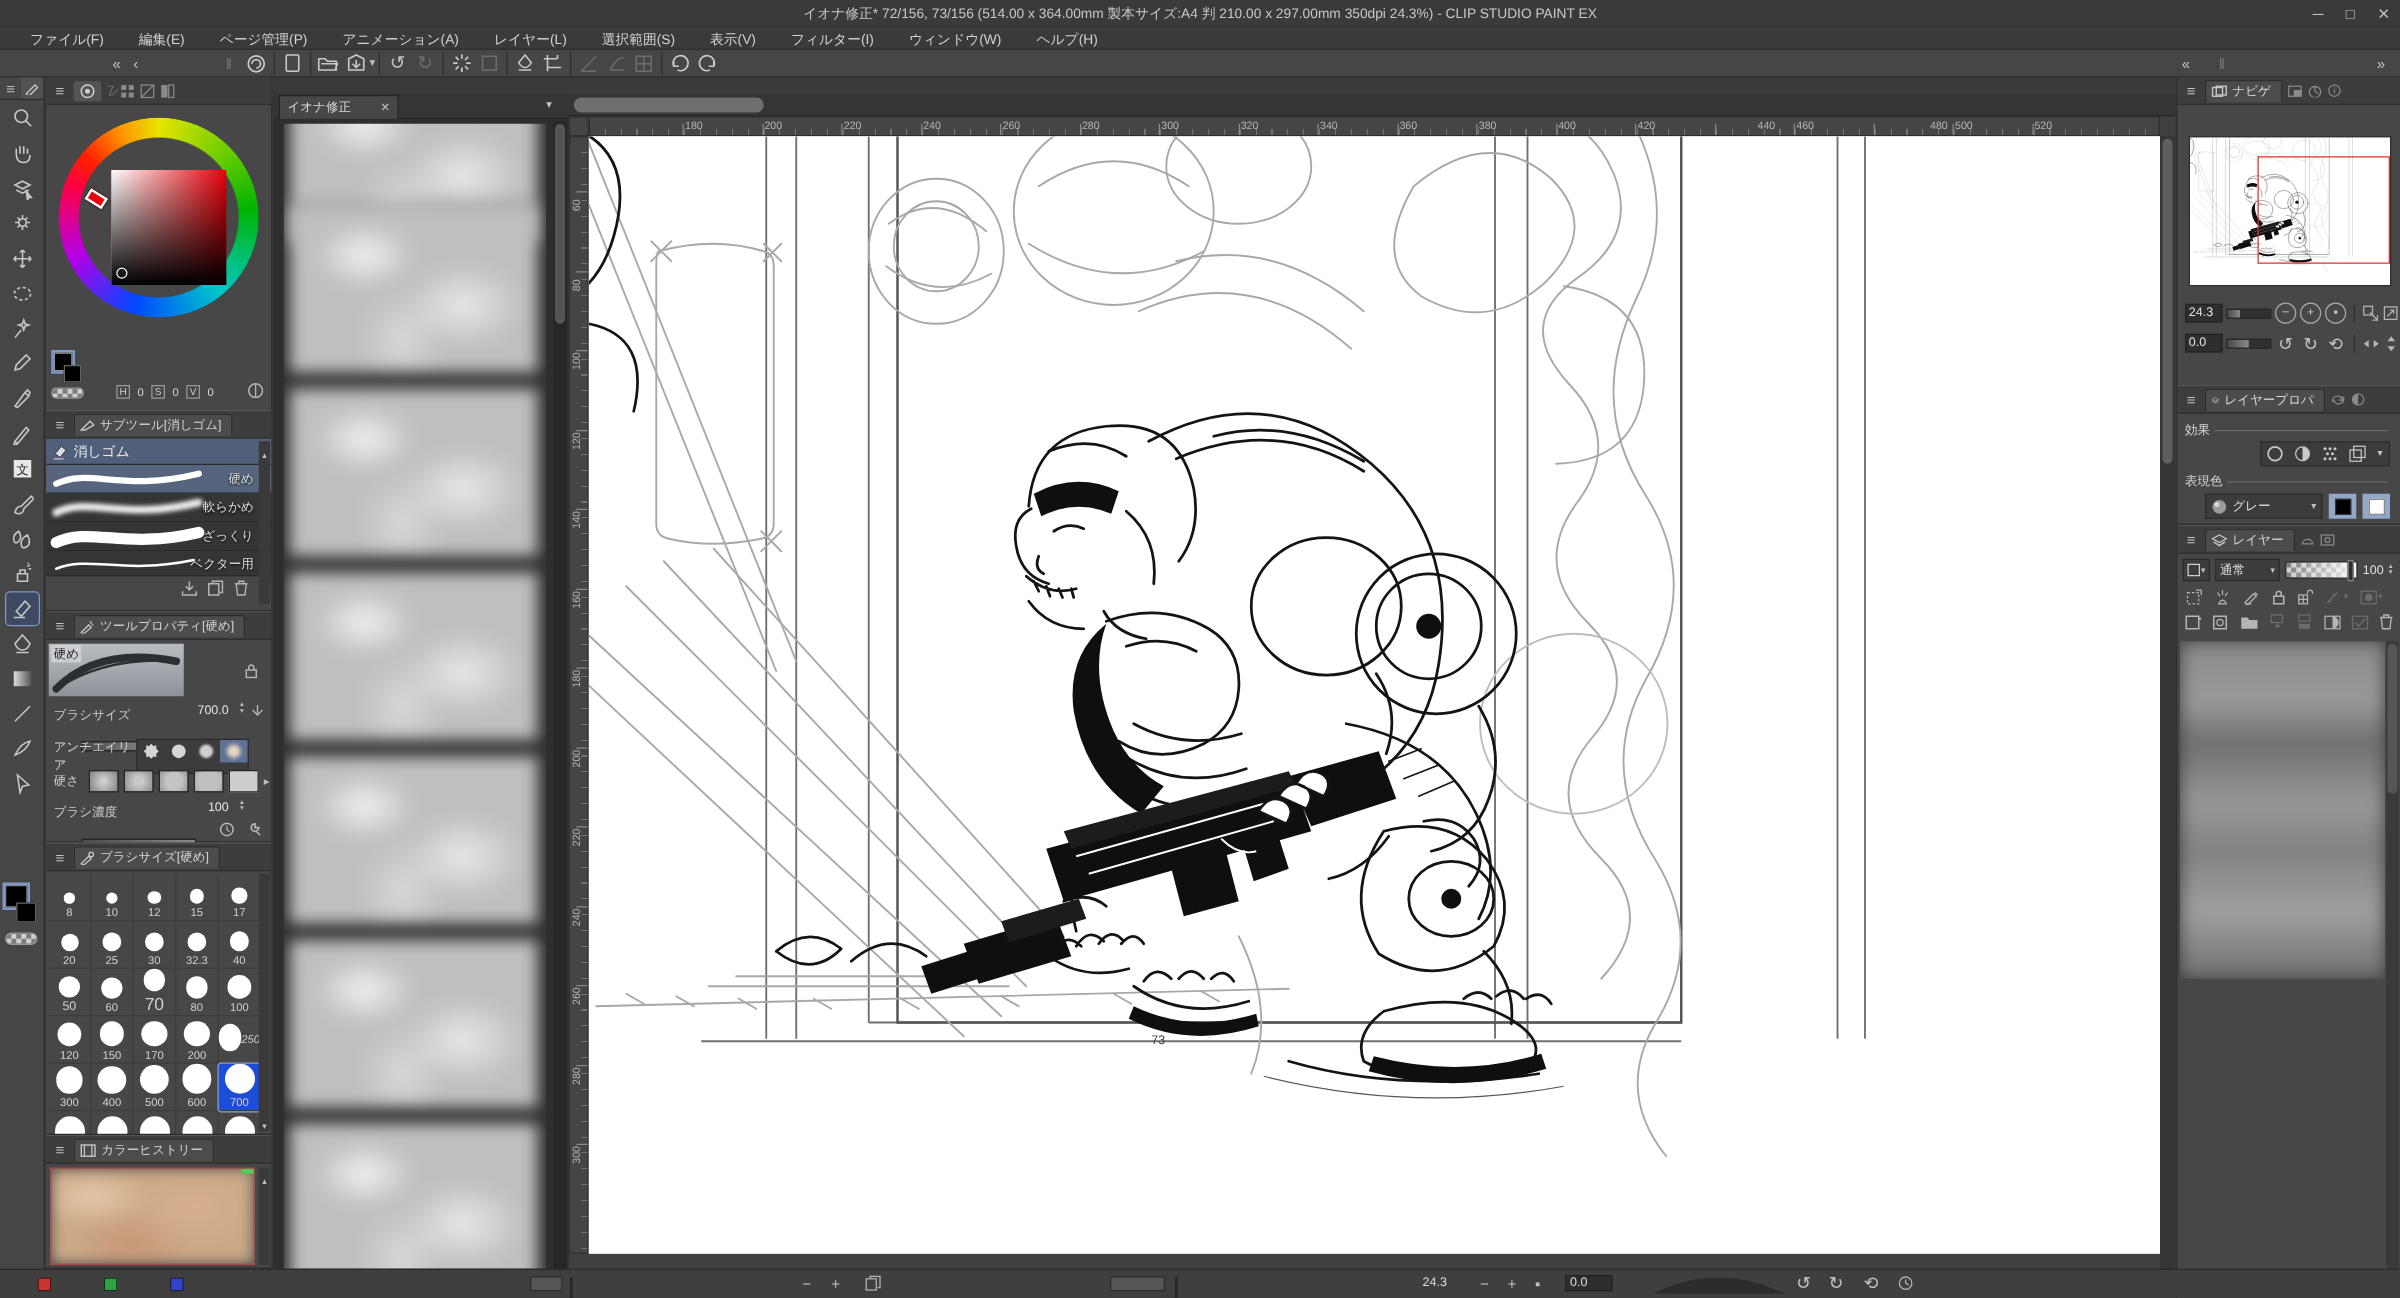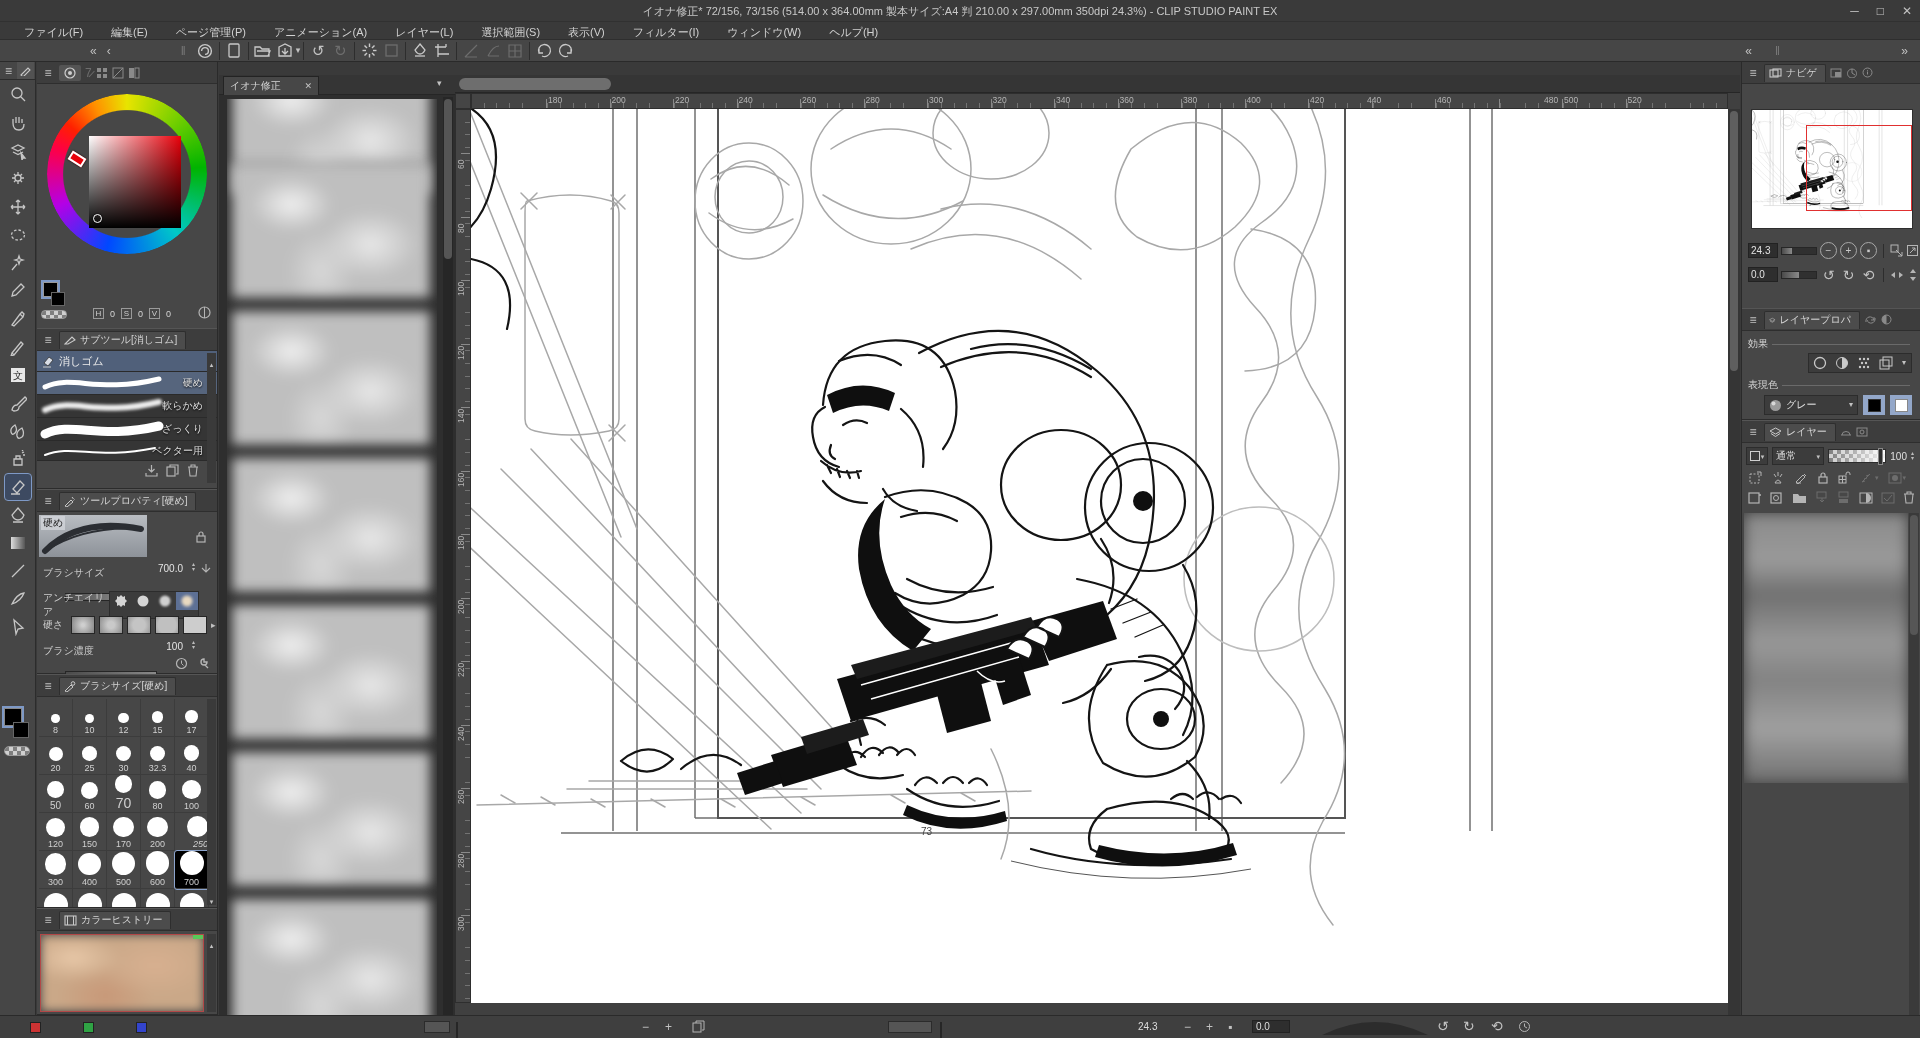--- a/index.html
+++ b/index.html
@@ -22,21 +22,21 @@
   .vline { width:1px; background:#2d2d2d; height:18px; display:inline-block; margin:0 3px; }
   svg.g { display:block; }
   .srow { position:relative; height:23px; background:#353535; border-bottom:1px solid #2a2a2a;
           display:flex; align-items:center; }
   .srow.sel { background:#56657d; }
   .srow .lbl { position:absolute; right:14px; font-size:10px; color:#e0e0e0; text-shadow:0 1px 2px #000; }
   .chip { border:1px solid #262626; }
   .slider { background:#303030; border:1px solid #262626; position:relative; height:8px; }
   .slider .fill { position:absolute; left:0; top:0; bottom:0; background:linear-gradient(90deg,#4a4a4a,#8a8a8a); }
   .stepper { display:inline-flex; flex-direction:column; font-size:6px; color:#bbb; line-height:5px; }
-  .cell-sel { background:#000000; outline:1px solid #8ba3cc; border-radius:2px; }
+  .cell-sel { background:#1d4ed8; outline:1px solid #8ba3cc; border-radius:2px; }
   .rlabel { position:absolute; font-size:8.5px; color:#b5b5b5; }
   .navbtn { width:17px; height:17px; border:1px solid #a9a9a9; border-radius:50%;
             display:inline-flex; align-items:center; justify-content:center; font-size:10px; color:#c9c9c9; }
   .blur-thumb { background:
       radial-gradient(60px 40px at 30% 30%, #f0f0f0, transparent 70%),
       radial-gradient(70px 50px at 70% 60%, #e8e8e8, transparent 70%),
       radial-gradient(50px 60px at 45% 80%, #d8d8d8, transparent 70%),
       #bfbfbf;
     filter:blur(6px); }
   .checker { background:conic-gradient(#cfcfcf 25%,#7e7e7e 0 50%,#cfcfcf 0 75%,#7e7e7e 0) 0 0/8px 8px; }
@@ -700,21 +700,21 @@
           <span style="font-size: 9px; color: rgb(208, 208, 208);">150</span>
         </div>
         <div style="display: flex; flex-direction: column; align-items: center; justify-content: flex-end; height: 38px; border-bottom: 1px solid rgb(60, 60, 60); border-right: 1px solid rgb(60, 60, 60); padding-bottom: 1px;">
           <span style="width: 20.0412px; height: 20.0412px; border-radius: 50%; background: rgb(255, 255, 255); margin-bottom: 2px;"></span>
           <span style="font-size: 9px; color: rgb(208, 208, 208);">170</span>
         </div>
         <div style="display: flex; flex-direction: column; align-items: center; justify-content: flex-end; height: 38px; border-bottom: 1px solid rgb(60, 60, 60); border-right: 1px solid rgb(60, 60, 60); padding-bottom: 1px;">
           <span style="width: 20.5px; height: 20.5px; border-radius: 50%; background: rgb(255, 255, 255); margin-bottom: 2px;"></span>
           <span style="font-size: 9px; color: rgb(208, 208, 208);">200</span>
         </div>
-        <div style="display: flex; flex-direction: column; align-items: flex-end; justify-content: flex-end; height: 38px; border-bottom: 1px solid rgb(60, 60, 60); border-right: 1px solid rgb(60, 60, 60); padding-bottom: 1px; font-style: italic;">
+        <div style="display: flex; flex-direction: row; align-items: center; justify-content: flex-end; height: 38px; border-bottom: 1px solid rgb(60, 60, 60); border-right: 1px solid rgb(60, 60, 60); padding-bottom: 1px; font-style: italic;">
           <span style="width: 21.1299px; height: 21.1299px; border-radius: 50%; background: rgb(255, 255, 255); margin-bottom: 2px;"></span>
           <span style="font-size: 9px; color: rgb(208, 208, 208);">250</span>
         </div>
         <div style="display: flex; flex-direction: column; align-items: center; justify-content: flex-end; height: 38px; border-bottom: 1px solid rgb(60, 60, 60); border-right: 1px solid rgb(60, 60, 60); padding-bottom: 1px;">
           <span style="width: 21.6446px; height: 21.6446px; border-radius: 50%; background: rgb(255, 255, 255); margin-bottom: 2px;"></span>
           <span style="font-size: 9px; color: rgb(208, 208, 208);">300</span>
         </div>
         <div style="display: flex; flex-direction: column; align-items: center; justify-content: flex-end; height: 38px; border-bottom: 1px solid rgb(60, 60, 60); border-right: 1px solid rgb(60, 60, 60); padding-bottom: 1px;">
           <span style="width: 22.4567px; height: 22.4567px; border-radius: 50%; background: rgb(255, 255, 255); margin-bottom: 2px;"></span>
           <span style="font-size: 9px; color: rgb(208, 208, 208);">400</span>
@@ -827,21 +827,21 @@
       <span class="rlabel" style="left: 584px; top: 1px;">340</span>
       <span class="tick-h" style="left: 582px;"></span>
       <span class="rlabel" style="left: 647.5px; top: 1px;">360</span>
       <span class="tick-h" style="left: 645.5px;"></span>
       <span class="rlabel" style="left: 711px; top: 1px;">380</span>
       <span class="tick-h" style="left: 709px;"></span>
       <span class="rlabel" style="left: 774.5px; top: 1px;">400</span>
       <span class="tick-h" style="left: 772.5px;"></span>
       <span class="rlabel" style="left: 838px; top: 1px;">420</span>
       <span class="tick-h" style="left: 836px;"></span>
-      <span class="rlabel" style="left: 895px; top: 1px;">440</span>
+      <span class="rlabel" style="left: 934px; top: 1px;">440</span>
       <span class="tick-h" style="left: 899.5px;"></span>
       <span class="rlabel" style="left: 965px; top: 1px;">460</span>
       <span class="tick-h" style="left: 963px;"></span>
       <span class="rlabel" style="left: 1072px; top: 1px;">480</span>
       <span class="tick-h" style="left: 1026.5px;"></span>
       <span class="rlabel" style="left: 1092px; top: 1px;">500</span>
       <span class="tick-h" style="left: 1090px;"></span>
       <span class="rlabel" style="left: 1155.5px; top: 1px;">520</span>
       <span class="tick-h" style="left: 1153.5px;"></span>
     </div>

